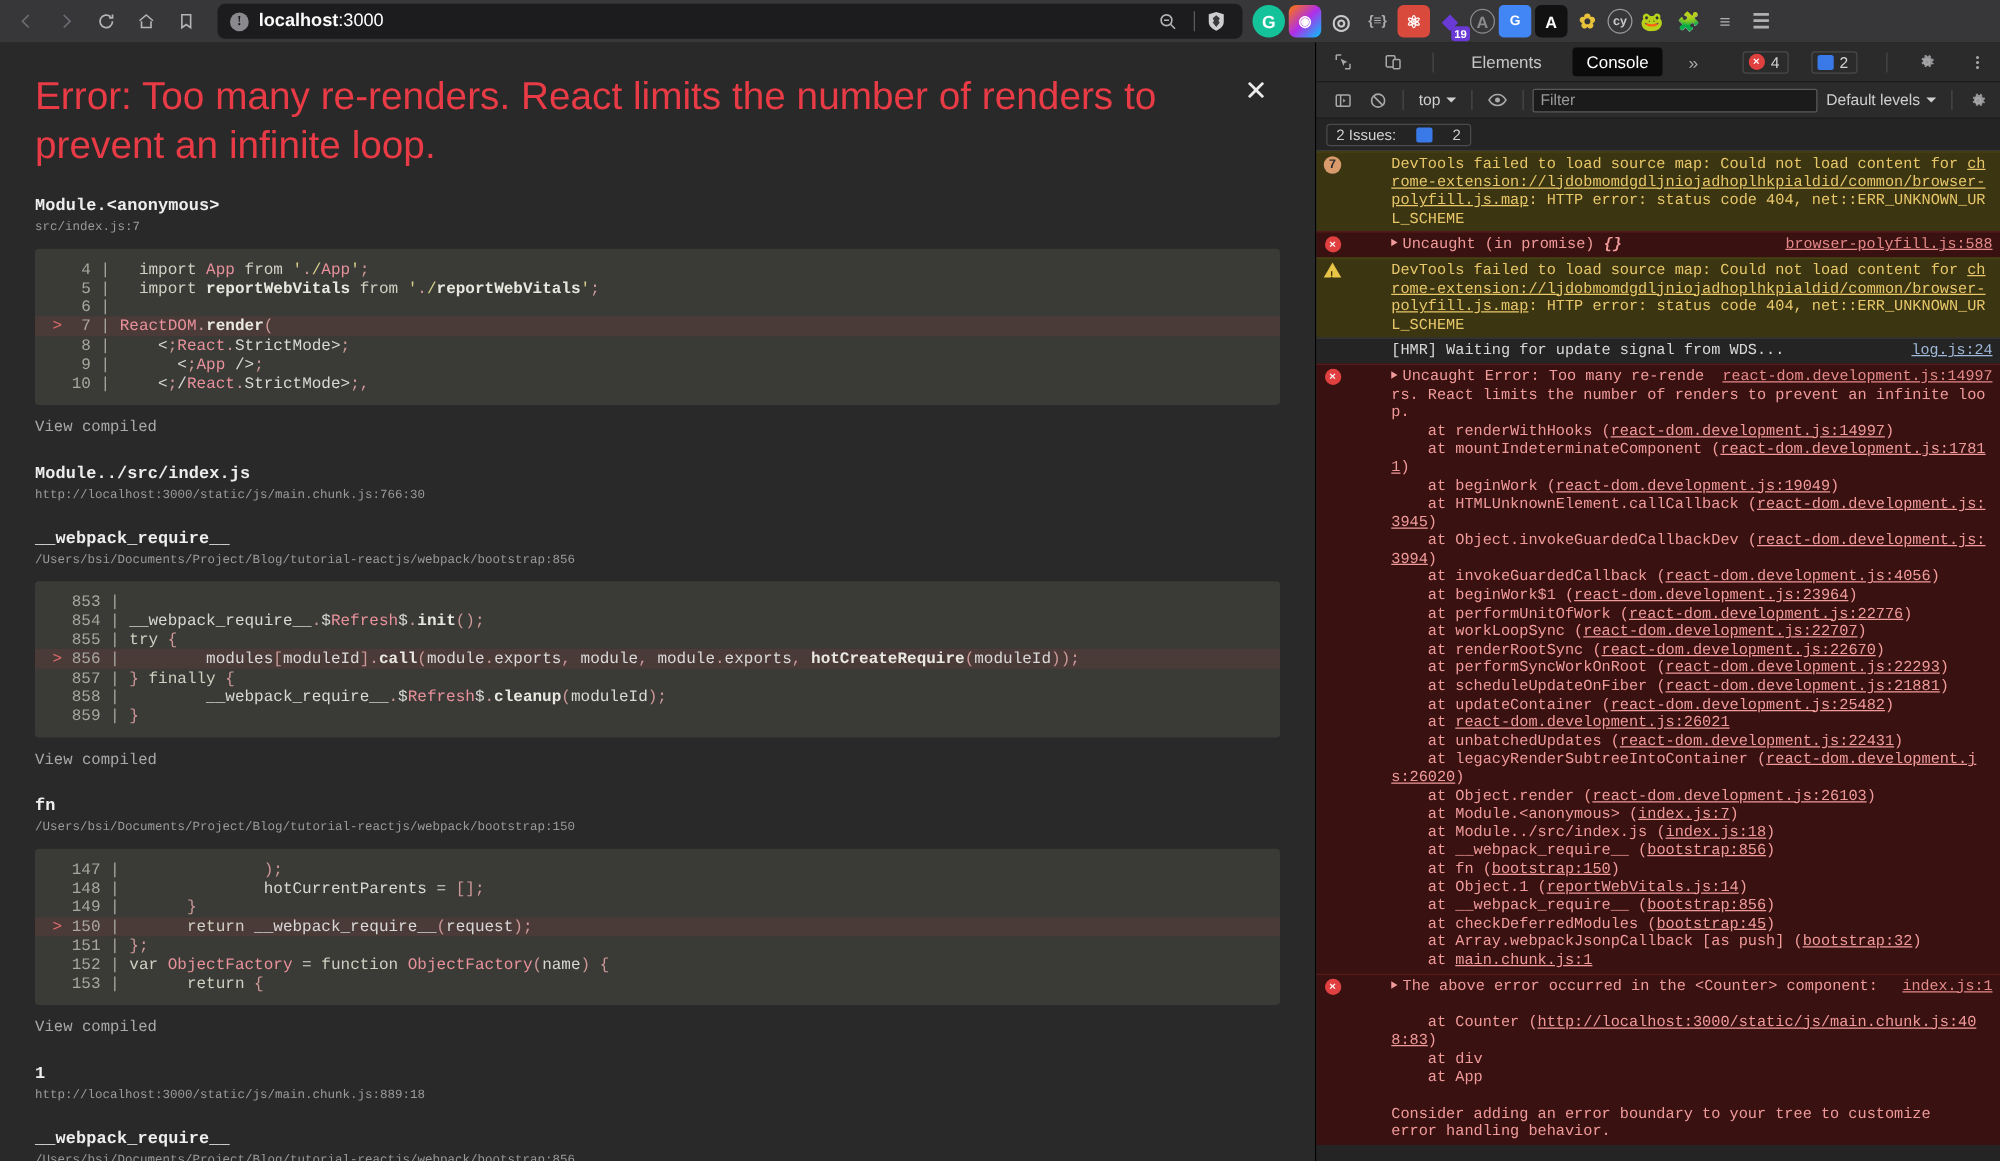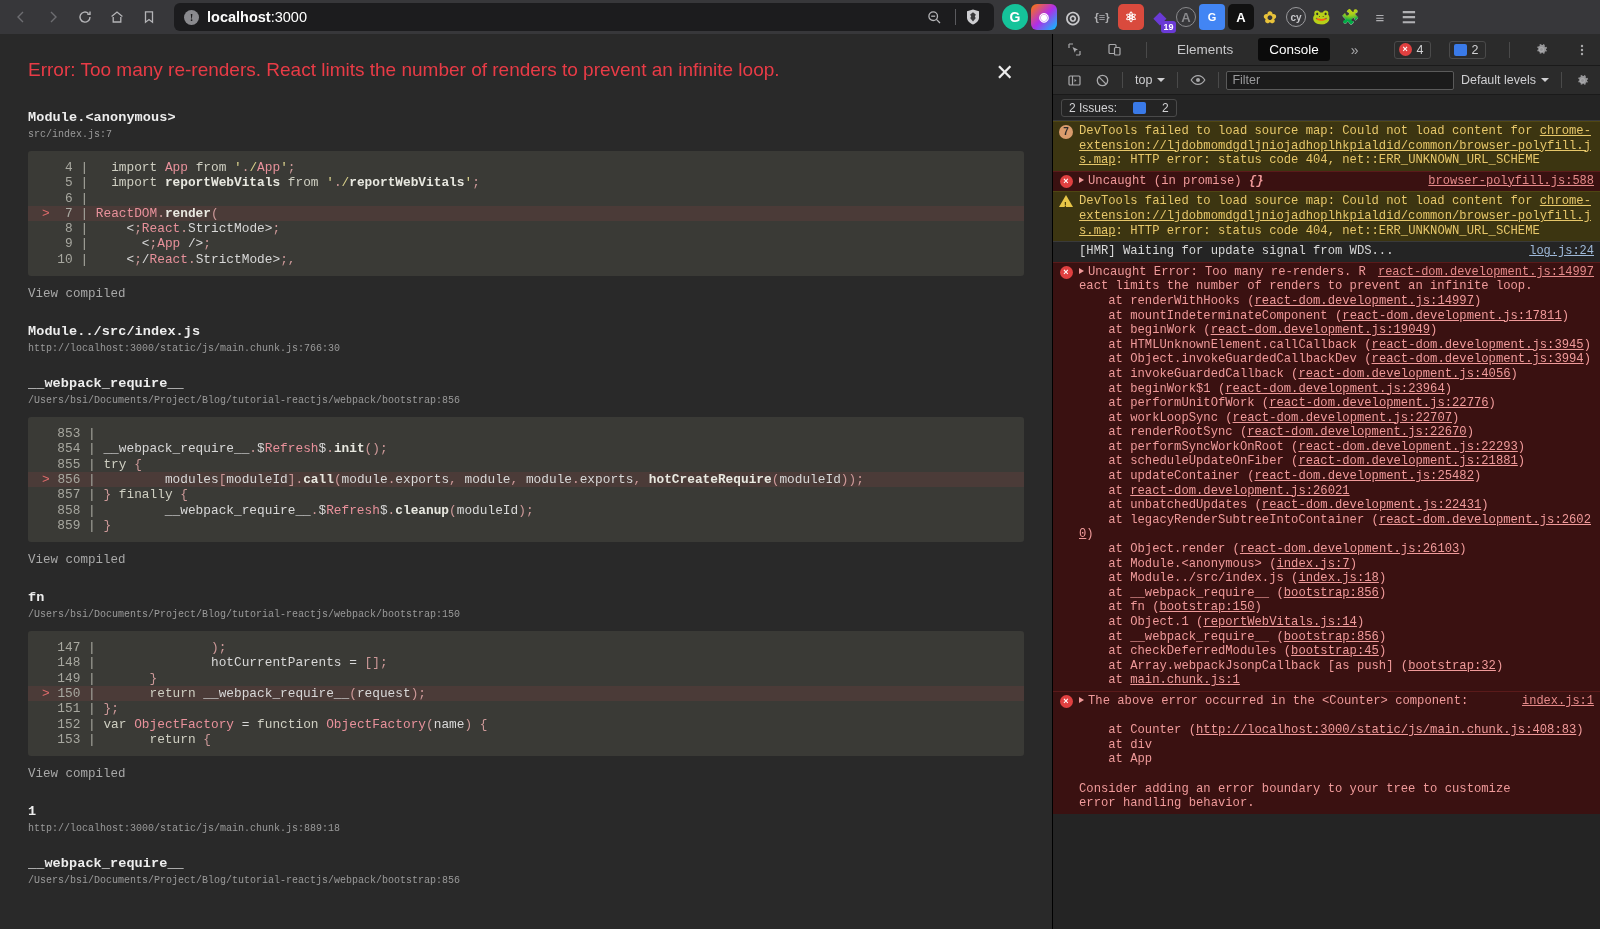--- a/index.html
+++ b/index.html
@@ -60,21 +60,21 @@
 
   
   .overlay {
     flex: 1 1 auto; background: #292929; color: #d8d8d8;
     overflow: hidden; position: relative;
     font-family: "Liberation Mono", monospace;
   }
   .overlay-inner { padding: 24px 28px 10px 28px; }
   .err-head { display: flex; align-items: flex-start; }
   .err-title {
-    flex: 1 1 auto; color: #e83b46; font-size: 19px; line-height: 1.25;
+    flex: 1 1 auto; color: #e83b46; font-size: 31px; line-height: 1.25;
     font-family: "Liberation Sans", sans-serif; font-weight: 400;
   }
   .err-close {
     flex: 0 0 auto; color: #ededed; font-size: 22px; line-height: 1;
     padding: 4px 10px 4px 20px; cursor: pointer; font-family: "Liberation Sans", sans-serif;
   }
   .collapsed-row {
     margin-top: 22px; font-size: 13.5px; color: #d8d8d8;
     display: flex; align-items: center; gap: 7px;
   }
@@ -188,21 +188,21 @@
   .ico-err {
     width: 13px; height: 13px; border-radius: 50%; background: #e04040; color: #fff;
     font-size: 9px; line-height: 13px; text-align: center; font-weight: 700;
     font-family: "Liberation Sans", sans-serif;
   }
   .ico-warn { width:0;height:0;border-left:7px solid transparent;border-right:7px solid transparent;
     border-bottom:12px solid #e8c547; position: relative; }
   .ico-warn::after{ content:"!"; position:absolute; left:-2px; top:3px; font-size:8px;
     color:#3a2e00; font-weight:700; font-family:"Liberation Sans",sans-serif; }
   .msg-body { flex: 1 1 auto; min-width: 0; }
-  .msg-text { white-space: pre-wrap; word-break: break-all; }
+  .msg-text { white-space: pre-wrap; word-break: break-all; margin-left: 34px; }
   .msg.warn .msg-text { color: #e7c76a; }
   .msg.err  .msg-text { color: #f09a9a; }
   .msg.info .msg-text { color: #d8d8d8; }
   .msg-src {
     float: right; font-size: 12px; text-decoration: underline; margin-left: 8px;
     white-space: nowrap;
   }
   .msg.err  .msg-src { color: #e58a8a; }
   .msg.info .msg-src { color: #9fb9d9; }
   .msg-text u { text-decoration: underline; }

